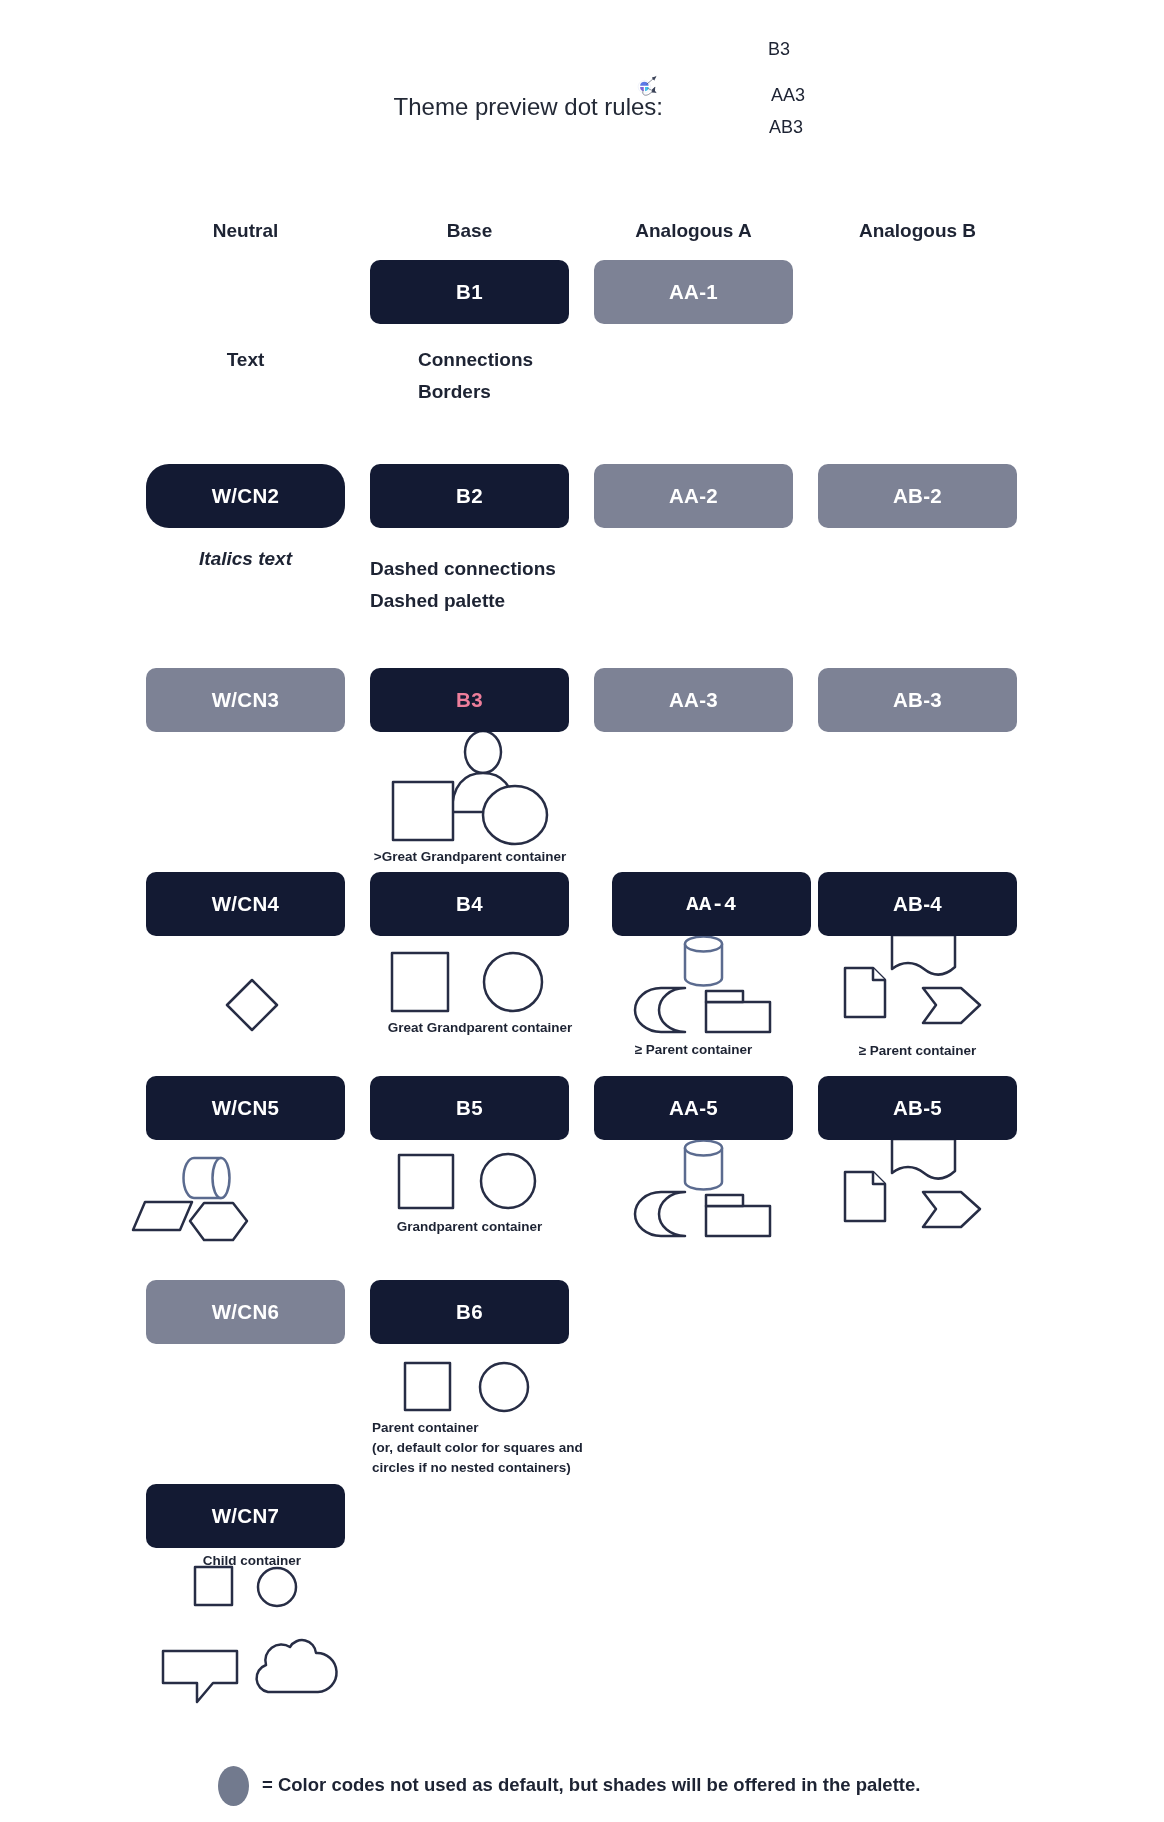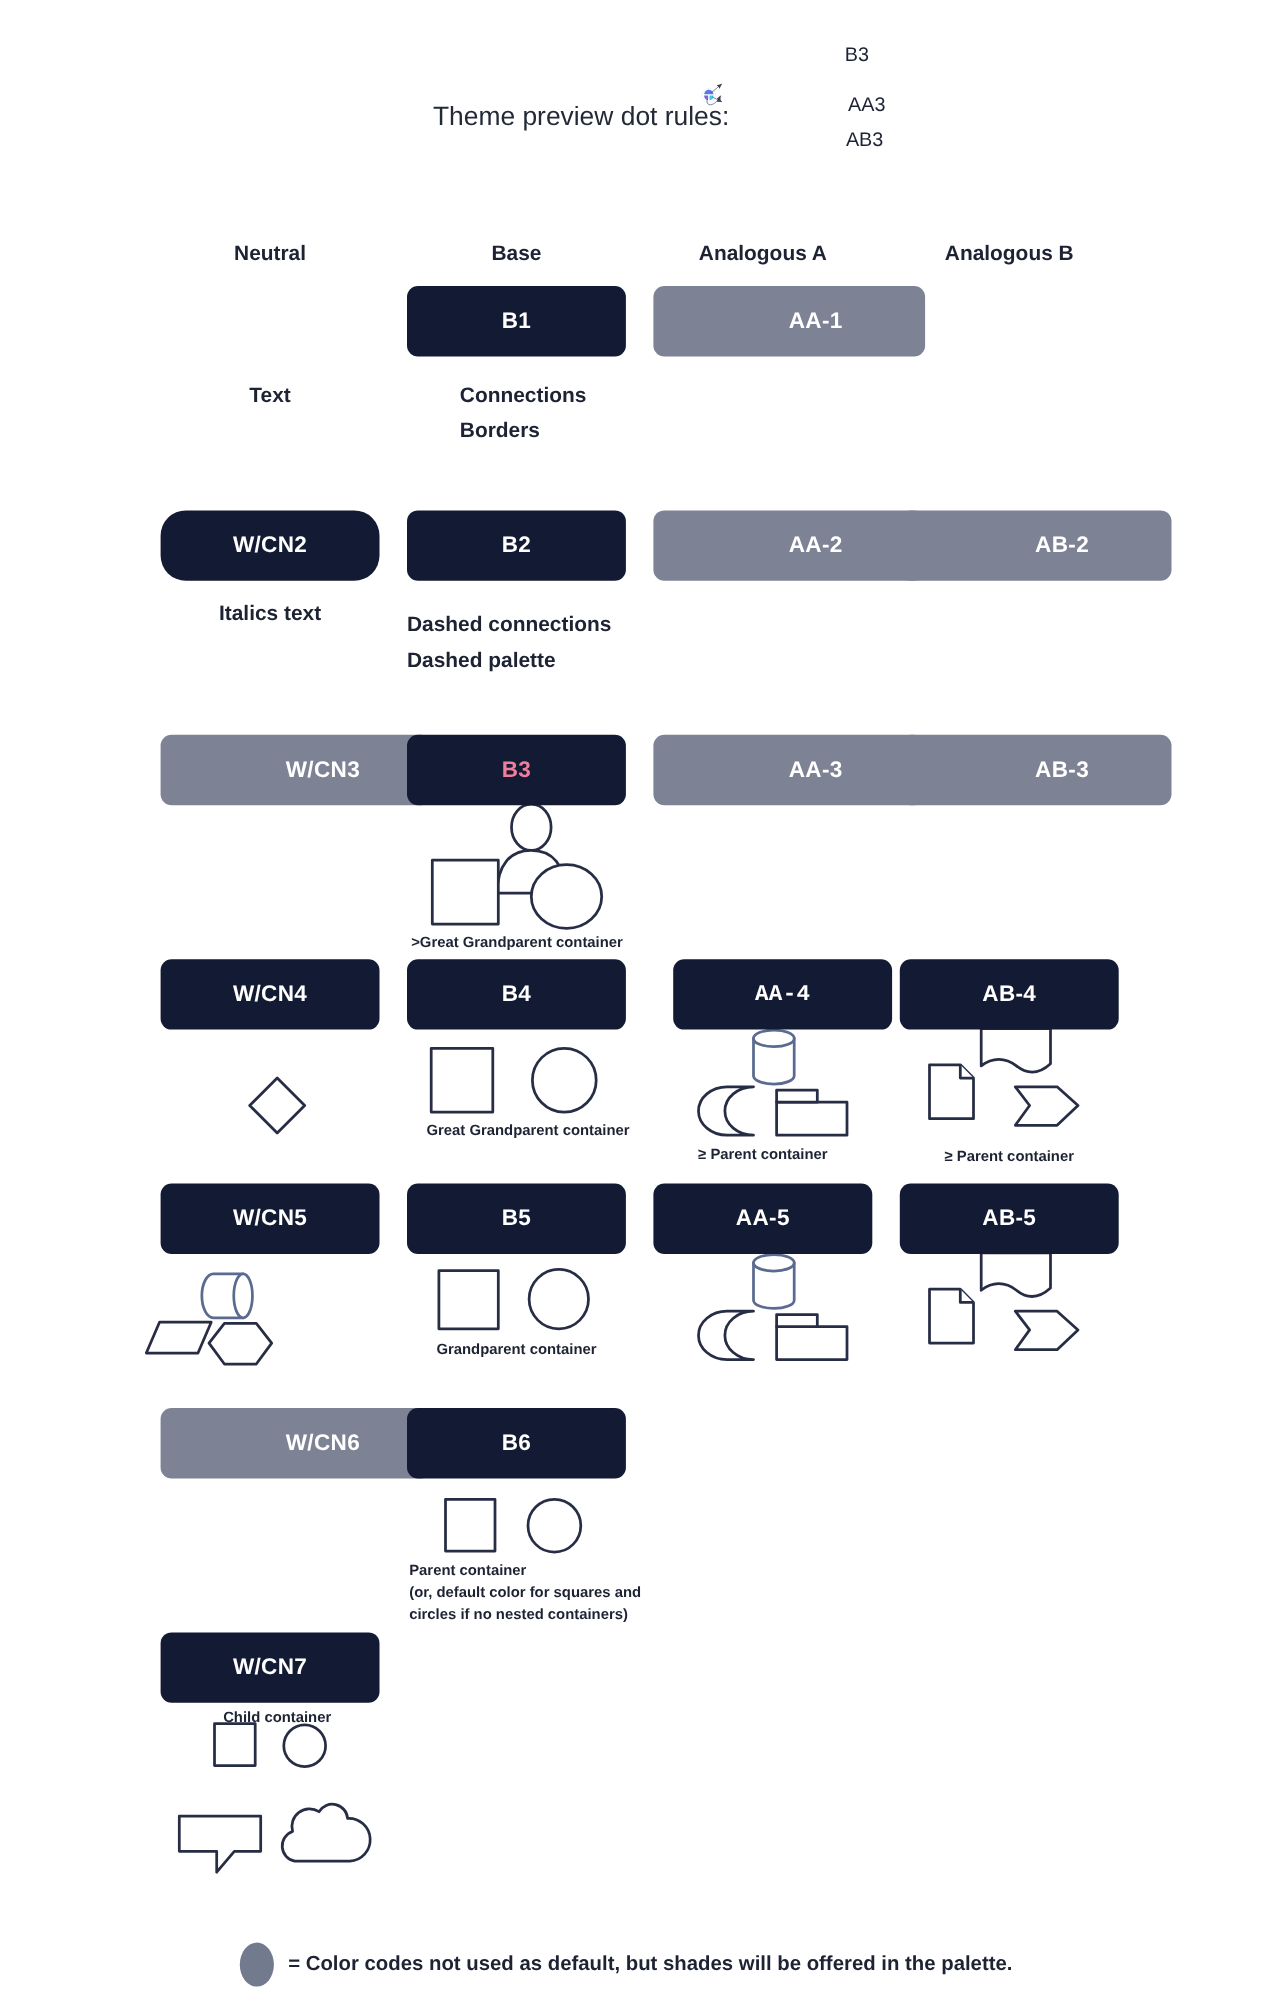--- a/index.html
+++ b/index.html
@@ -6,30 +6,30 @@
   body{font-family:"Liberation Sans","DejaVu Sans",sans-serif;color:var(--heading,#1d2333);}
   #stage{position:relative;width:1164px;height:1822px;background:#fff;overflow:hidden;}
   .abs{position:absolute;}
   svg{display:block;}
 
   
   .chip{position:absolute;width:199px;height:64px;border-radius:10px;
         display:flex;align-items:center;justify-content:center;
         font-size:20.5px;font-weight:700;color:var(--chip-text,#fff);letter-spacing:.3px;}
   .chip.dark{background:var(--chip-dark,#131a33);}
-  .chip.gray{background:var(--chip-gray,#7d8295);padding-left:48px;}
+  .chip.gray{background:var(--chip-gray,#7d8295);}
   .chip.pink{color:var(--b3-text,#ee7e9b);}
 
   
   .colhead{position:absolute;width:199px;text-align:center;font-size:19px;font-weight:700;}
   .cap{position:absolute;font-weight:700;}
   .cap.big{font-size:19px;line-height:32px;}
   .cap.small{font-size:13.5px;line-height:20px;}
   .cap.center{text-align:center;}
-  .italic{}
+  .italic{font-style:italic;}
 
   .title{position:absolute;left:300px;top:93px;width:363px;text-align:right;
          font-size:24px;font-weight:400;color:#232936;}
   .dotlabel{position:absolute;font-size:18px;font-weight:400;color:#1d2333;}
 
   
   .outline{fill:#ffffff;stroke:var(--shape-stroke,#272d45);stroke-width:2.5;stroke-linejoin:round;}
   .outline.slate{stroke:var(--cyl-stroke,#5b6b8f);}
   .arrowline{fill:none;stroke:var(--arrow,#3a4257);stroke-width:2.8;stroke-linecap:round;}
 

